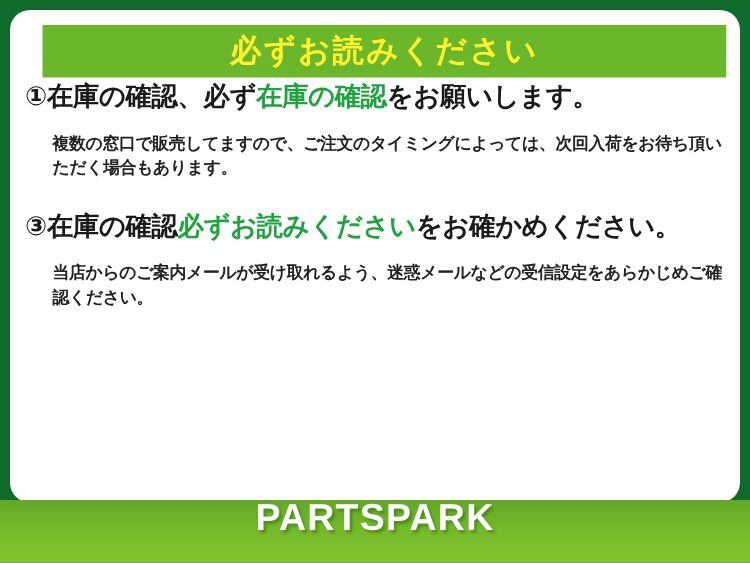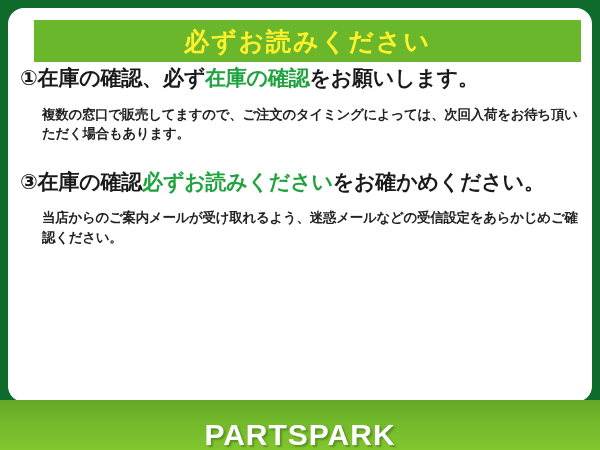--- a/index.html
+++ b/index.html
@@ -99,21 +99,21 @@
 
   
   .footer {
     position: absolute;
     left: 0;
     bottom: 0;
     width: 600px;
     height: 50px;
     background: linear-gradient(to bottom, #63a827 0%, #72b92b 45%, #82c62e 100%);
     display: flex;
-    align-items: flex-end;
+    align-items: flex-start;
     justify-content: center;
   }
   .logo {
     color: #ffffff;
     font-size: 30px;
     font-weight: bold;
     letter-spacing: 1px;
     text-shadow: 2px 2px 2px rgba(60,110,20,0.55);
     line-height: 1;
   }

